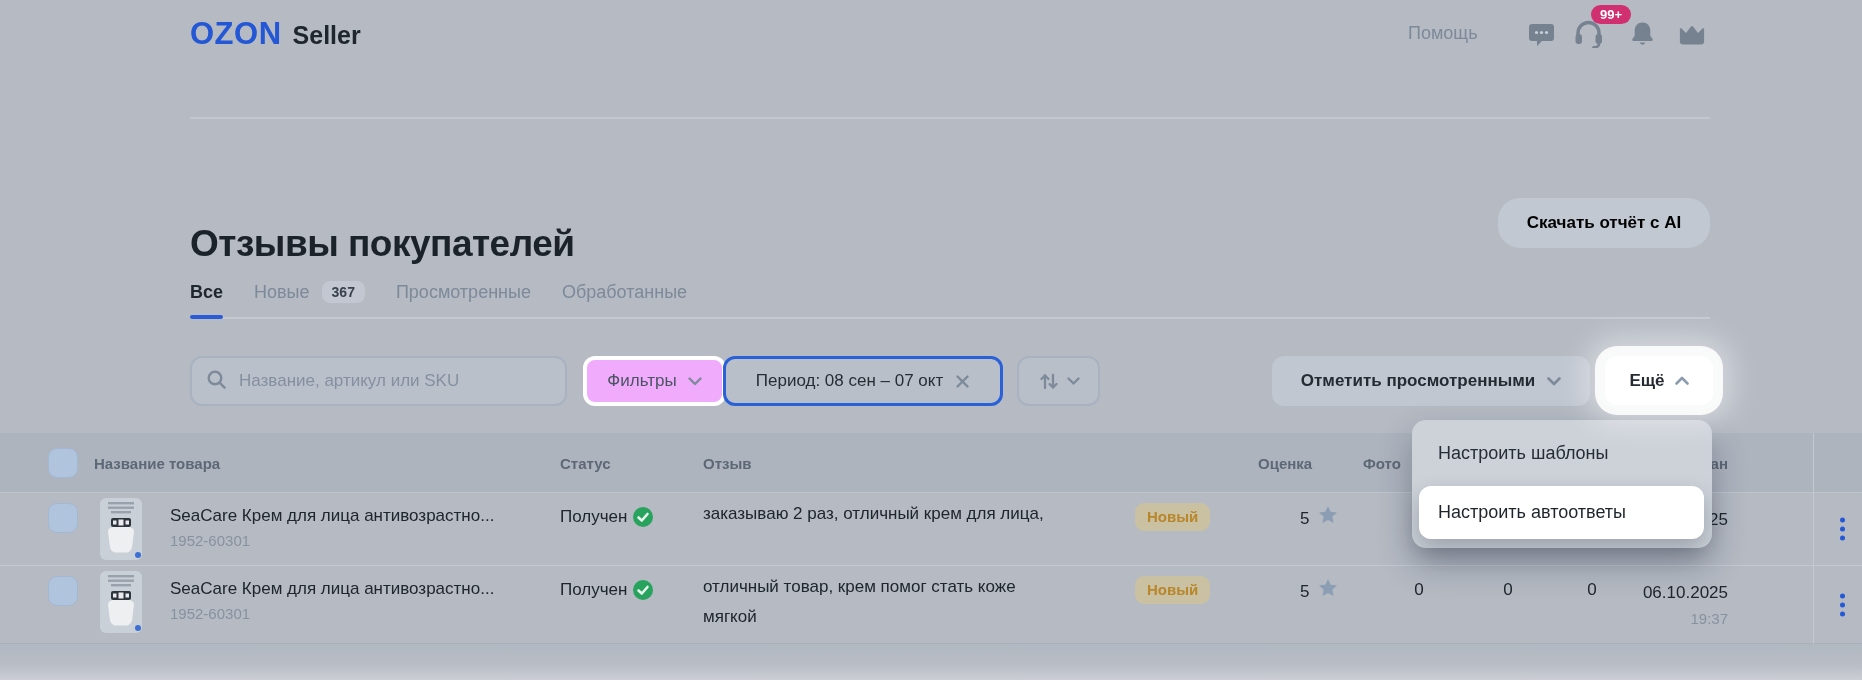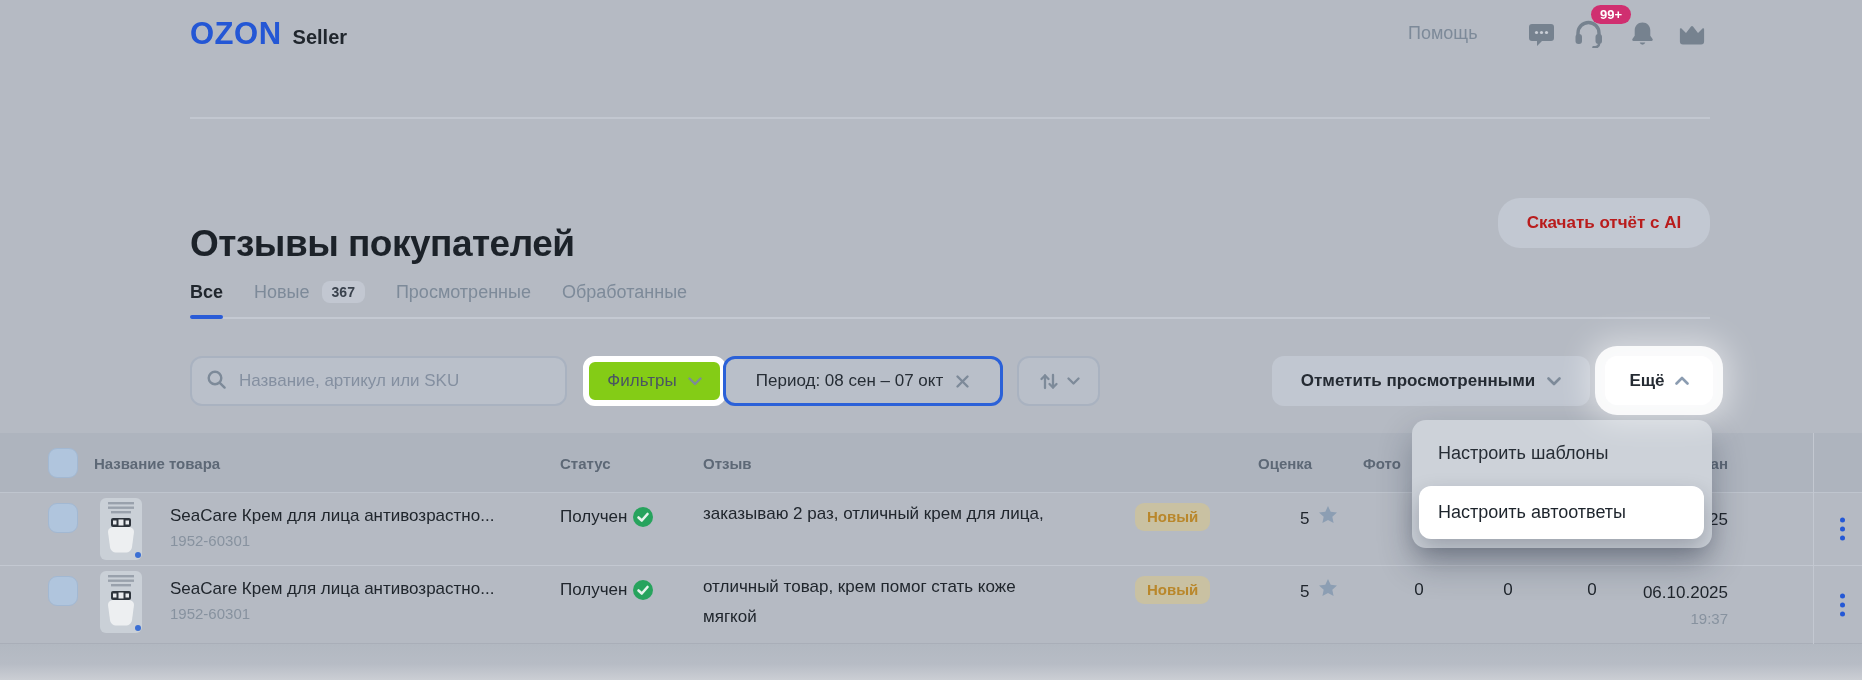--- a/index.html
+++ b/index.html
@@ -2,58 +2,58 @@
 <html><head>
 <meta charset="utf-8">
 <style>
   html,body{margin:0;padding:0;background:#9aa0aa;}
   .screen{position:relative;width:1862px;height:680px;background:#b5bac3;overflow:hidden;
           font-family:"Liberation Sans","DejaVu Sans",sans-serif;color:#20262d;}
 
   
   .logo{position:absolute;left:190px;top:16px;display:flex;align-items:baseline;gap:11px;}
   .logo-ozon{font-size:31px;font-weight:800;color:#2457d5;letter-spacing:.5px;}
-  .logo-seller{font-size:20px;font-weight:600;color:#20262d;}
+  .logo-seller{font-size:25px;font-weight:600;color:#20262d;}
   .help{position:absolute;left:1408px;top:23px;font-size:18px;color:#7d8a99;cursor:pointer;}
   .top-ic{position:absolute;color:#76828f;}
   .ic-chat{left:1528px;top:23px;}
   .ic-headset{left:1574px;top:20px;}
   .ic-bell{left:1630px;top:21px;}
   .ic-crown{left:1679px;top:22px;}
   .badge-99{position:absolute;left:1591px;top:5px;background:#d02f70;color:#fff;font-size:13px;
             font-weight:700;padding:3px 9px;border-radius:11px;line-height:13px;}
 
   .nav{position:absolute;left:190px;top:80px;display:flex;gap:32px;font-size:18px;color:#7d8a99;}
   .nav-item{cursor:pointer;white-space:nowrap;}
   .nav-item.active{color:#20262d;font-weight:700;position:relative;}
   .nav-item.active::after{content:"";position:absolute;left:0;right:0;top:34px;height:4px;
                           background:#2a5cd7;border-radius:2px;}
   .nav-line{position:absolute;left:190px;top:117px;width:1520px;height:2px;background:#c2c7d0;}
 
   
   .page-title{position:absolute;left:190px;top:198px;font-size:37px;font-weight:700;color:#1c2229;letter-spacing:-.5px;}
   .btn-ai{position:absolute;left:1498px;top:198px;width:212px;height:50px;background:#c2c8d2;border-radius:22px;
-          display:flex;align-items:center;justify-content:center;font-size:17px;font-weight:700;color:#b91c1c;cursor:pointer;}
+          display:flex;align-items:center;justify-content:center;font-size:17px;font-weight:700;color:#000000;cursor:pointer;}
 
   
   .tabs{position:absolute;left:190px;top:281px;display:flex;gap:31px;font-size:18px;color:#7d8a99;align-items:center;}
   .tab{cursor:pointer;display:flex;align-items:center;}
   .tab.active{color:#20262d;font-weight:700;}
   .tab-badge{background:#c2c7d1;color:#3a424d;font-size:14px;font-weight:700;border-radius:8px;
              padding:3px 10px;margin-left:12px;line-height:16px;}
   .tab-underline{position:absolute;left:190px;top:315px;width:33px;height:4px;background:#2a5cd7;border-radius:2px;z-index:2;}
   .tabs-line{position:absolute;left:190px;top:317px;width:1520px;height:2px;background:#c4c9d2;}
 
   
   .tb{position:absolute;top:356px;height:50px;border-radius:12px;display:flex;align-items:center;box-sizing:border-box;}
   .search{left:190px;width:377px;border:2px solid #a9b2c0;background:#bac0ca;padding:0 14px;gap:10px;}
   .search input{border:none;outline:none;background:transparent;font-size:17px;color:#2a3138;width:100%;
                 font-family:"Liberation Sans","DejaVu Sans",sans-serif;}
   .search input::placeholder{color:#848fa0;opacity:1;}
-  .btn-filters{left:583px;width:143px;border:6px solid #ffffff;background:#84cc16;justify-content:center;gap:11px;
+  .btn-filters{left:583px;width:143px;border:4px solid #ffffff;background:#f0abfc;justify-content:center;gap:11px;
                font-size:17px;color:#4a5562;cursor:pointer;text-align:right;}
   .chip-period{left:723px;width:280px;border:3px solid #2b61d8;background:#b9bfc9;justify-content:center;gap:12px;
                font-size:17px;color:#262d35;cursor:pointer;}
   .btn-sort{left:1017px;width:83px;border:2px solid #a9b2c0;background:#b9bfc9;justify-content:center;gap:7px;cursor:pointer;}
   .btn-mark{left:1272px;width:318px;background:#c1c7d1;justify-content:center;gap:12px;font-size:17px;
             font-weight:700;color:#252b33;cursor:pointer;}
   .btn-more{left:1605px;width:108px;height:49px;background:#fff;justify-content:center;gap:10px;font-size:17px;
             font-weight:700;color:#252b33;cursor:pointer;z-index:30;
             box-shadow:0 0 0 10px rgba(255,255,255,.88),0 0 30px 18px rgba(255,255,255,.45);}
 

